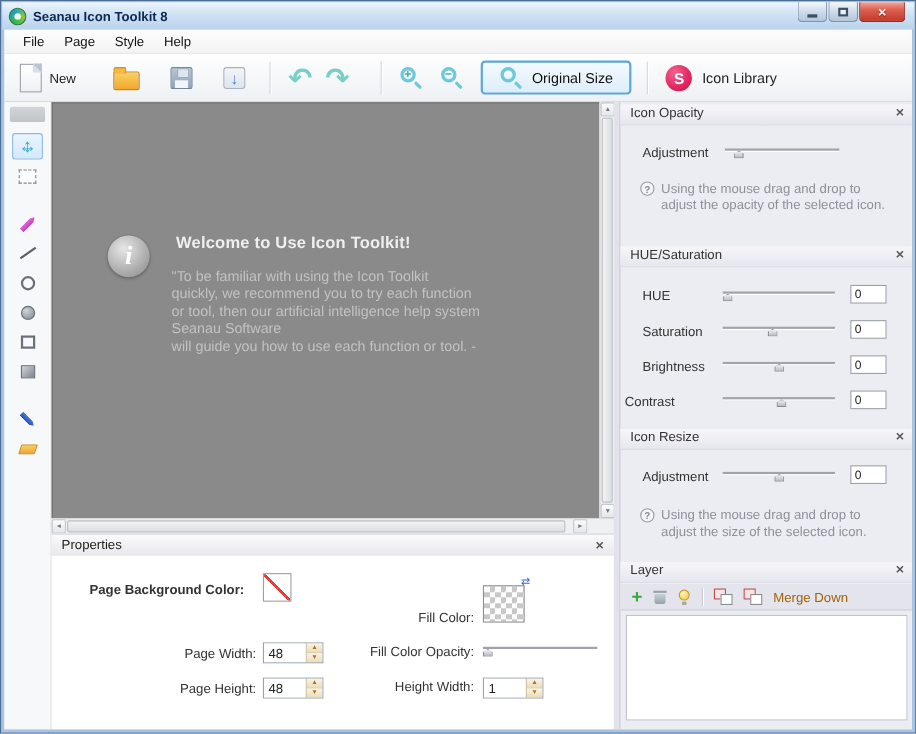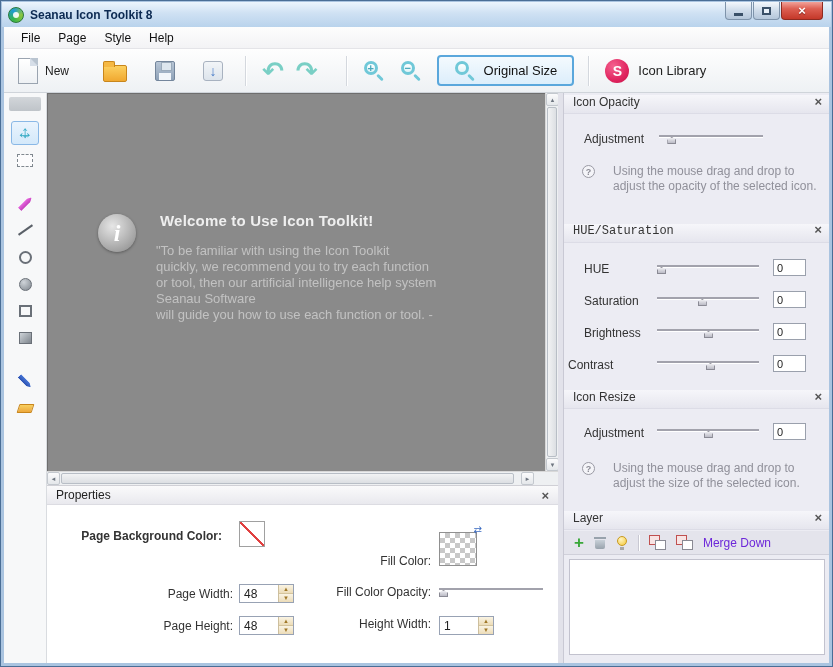--- a/index.html
+++ b/index.html
@@ -175,40 +175,40 @@
                 color:#333; }
   .sec-header .hdr-title { flex:1; }
   .rlabel { position:absolute; color:#333; }
   .rslider { position:absolute; width:104px; }
   .val-box { position:absolute; width:33px; height:17px; border:1px solid #9aa0ac; background:#fff;
              font-size:11px; padding-left:3px; font-family:inherit; color:#222; outline:none; }
   .help { position:absolute; display:flex; gap:6px; }
   .help-icon { width:13px; height:13px; border-radius:50%; border:1px solid #9a9aa4; color:#8a8a94;
                font-size:9px; display:flex; align-items:center; justify-content:center; flex:none;
                margin-top:1px; background:#f4f4f8; font-weight:bold; }
-  .help-text { font-size:12px; line-height:14.5px; color:#90909a; width:208px;margin-left:12px; }
+  .help-text { font-size:12px; line-height:14.5px; color:#90909a; width:208px; }
 
   .layer-toolbar { position:absolute; top:438px; left:0; width:100%; height:24px; background:#e4e4ec;
                    border-bottom:1px solid #d0d0da; display:flex; align-items:center; padding-left:10px; gap:10px; }
   .lt-sep { width:1px; height:16px; background:#c8c8d2; box-shadow:1px 0 0 #fff; }
   .plus-glyph { font-size:17px; font-weight:bold; color:#3aa83a; line-height:1; }
   .trash-icon { position:relative; width:12px; height:14px; }
   .trash-icon .lid { position:absolute; top:1px; left:0; width:12px; height:2px; background:#98a2ac; }
   .trash-icon .can { position:absolute; top:4px; left:1px; width:10px; height:9px;
                      background:linear-gradient(#c8d0d8,#98a2ac); border-radius:0 0 2px 2px; }
   .bulb-icon { position:relative; width:12px; height:14px; }
   .bulb-icon .globe { position:absolute; top:0; left:1px; width:10px; height:10px; border-radius:50%;
                       background:radial-gradient(circle at 35% 30%,#fff4c0,#f5c838); border:1px solid #c89a20; }
   .bulb-icon .base { position:absolute; bottom:0; left:4px; width:4px; height:3px; background:#a8a8a8; }
   .merge-icon { position:relative; width:17px; height:15px; }
   .merge-icon .back { position:absolute; left:0; top:0; width:11px; height:10px; background:#f8e4e4;
                       border:1px solid #c05050; }
   .merge-icon .front { position:absolute; right:0; bottom:0; width:11px; height:10px; background:#fff;
                        border:1px solid #8a8a94; }
-  .merge-label { color:#6d28d9; }
+  .merge-label { color:#a16207; }
   .layer-list { position:absolute; left:5px; right:6px; top:466px; bottom:8px; background:#fff;
                 border:1px solid #c2c2ce; }
 </style>
 </head>
 <body>
 
 <div class="window">
 
   <div class="titlebar">
     <span class="app-icon"></span>
@@ -424,21 +424,21 @@
       <div class="rlabel" style="left:20px; top:39px;">Adjustment</div>
       <div class="slider rslider" style="left:95px; top:37px;">
         <div class="track"></div>
         <div class="thumb" style="left:8%;"></div>
       </div>
       <div class="help" style="left:18px; top:71px;">
         <span class="help-icon">?</span>
         <span class="help-text">Using the mouse drag and drop to adjust the opacity of the selected icon.</span>
       </div>
 
-      <div class="sec-header" style="top:131px;font-family:Liberation Mono, monospace;">
+      <div class="sec-header" style="top:131px;">
         <span class="hdr-title">HUE/Saturation</span>
         <span class="panel-close">×</span>
       </div>
       <div class="rlabel" style="left:20px; top:169px;">HUE</div>
       <div class="slider rslider" style="left:93px; top:167px; width:102px;">
         <div class="track"></div>
         <div class="thumb" style="left:0%;"></div>
       </div>
       <input class="val-box" style="left: 209px; top: 166px;" value="0">
       <div class="rlabel" style="left:20px; top:201px;">Saturation</div>

